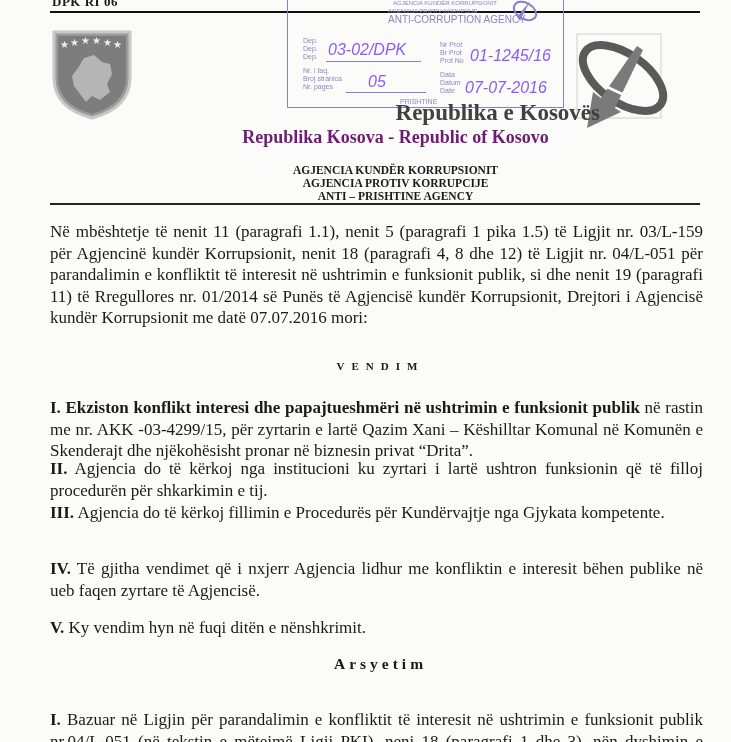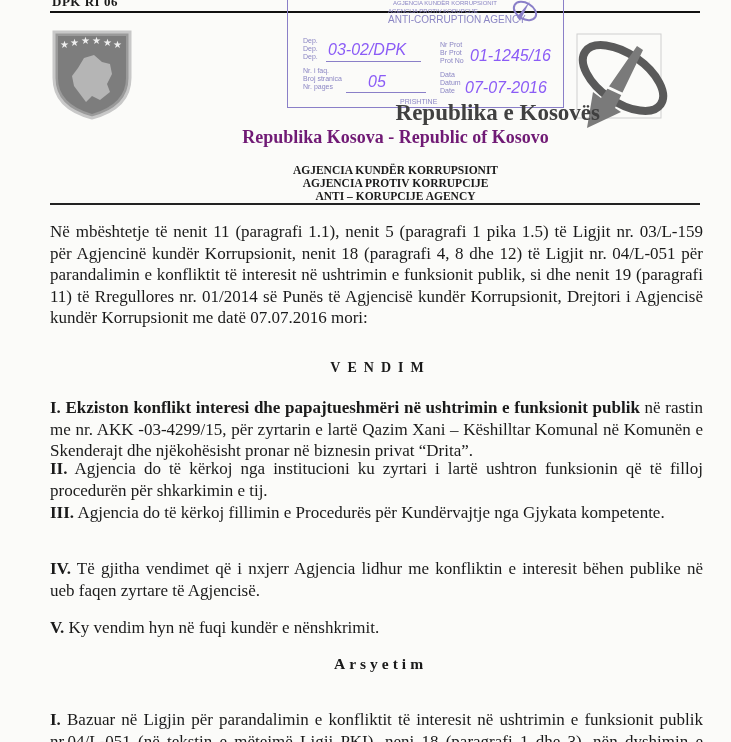--- a/index.html
+++ b/index.html
@@ -11,21 +11,21 @@
   #aca-logo { left:575px; top:30px; width:100px; height:100px; }
   #title-1 { left:0; width:600px; top:100px; text-align:right; font-size:23px; font-weight:bold; color:#404040; padding-left:60px; box-sizing:border-box; }
   #title-2 { left:0; width:731px; top:127px; text-align:center; font-size:18px; font-weight:bold; color:#701a75; padding-left:60px; box-sizing:border-box; }
   .agency { left:0; width:731px; text-align:center; font-size:11.5px; font-weight:bold; padding-left:60px; box-sizing:border-box; }
   #agency-1 { top:164px; }
   #agency-2 { top:177px; }
   #agency-3 { top:190px; }
   #header-rule { left:50px; top:203px; width:650px; height:2px; background:#222; }
   .para { left:50px; width:653px; font-size:17px; line-height:21.5px; text-align:justify; }
   #intro { top:221px; }
-  #vendim-heading { left:0; width:731px; top:360px; text-align:center; font-size:14px; font-weight:bold; letter-spacing:7px; padding-left:30px; box-sizing:border-box;}
+  #vendim-heading { left:0; width:731px; top:360px; text-align:center; font-size:11px; font-weight:bold; letter-spacing:7px; padding-left:30px; box-sizing:border-box;}
   #item-1 { top:397px;font-family:Liberation Serif, serif; }
   #item-2 { top:458px; }
   #item-3 { top:502px; }
   #item-4 { top:558px; }
   #item-5 { top:617px; }
   #arsyetim-heading { left:0; width:731px; top:655px; text-align:center; font-size:15.5px; font-weight:bold; letter-spacing:4px; padding-left:30px; box-sizing:border-box;}
   #reason-1 { top:709px; }
   
   #stamp { left:287px; top:-4px; width:275px; height:110px; border:1px solid #8a7fc8; color:#7f78c0; font-family:"Liberation Sans", sans-serif; }
   .st-small { position:absolute; font-size:7px; line-height:8px; color:#8b86c4; }
@@ -89,28 +89,28 @@
     <ellipse cx="48" cy="48" rx="46" ry="24" fill="none" stroke="#5a5a5a" stroke-width="8" transform="rotate(35 48 48)"></ellipse>
     <path d="M62,16 L68,20 L40,78 L46,82 L12,98 L18,62 L26,68 Z" fill="#7a7a7a"></path>
     <line x1="30" y1="56" x2="60" y2="70" stroke="#fbfbf9" stroke-width="3"></line>
   </svg>
 </div>
 
 <div class="abs" id="title-1">Republika e Kosovës</div>
 <div class="abs" id="title-2">Republika Kosova - Republic of Kosovo</div>
 <div class="abs agency" id="agency-1">AGJENCIA KUNDËR KORRUPSIONIT</div>
 <div class="abs agency" id="agency-2">AGJENCIA  PROTIV KORRUPCIJE</div>
-<div class="abs agency" id="agency-3">ANTI – KORUPCIJE AGENCY</div>
+<div class="abs agency" id="agency-3">ANTI – PRISHTINE AGENCY</div>
 <div class="abs" id="header-rule"></div>
 
 <div class="abs para" id="intro">Në mbështetje të nenit 11 (paragrafi 1.1), nenit 5 (paragrafi 1 pika 1.5) të Ligjit nr. 03/L-159 për Agjencinë kundër Korrupsionit, nenit 18 (paragrafi 4, 8 dhe 12) të Ligjit nr. 04/L-051 për parandalimin e konfliktit të interesit në ushtrimin e funksionit publik, si dhe nenit 19 (paragrafi 11) të Rregullores nr. 01/2014 së Punës të Agjencisë kundër Korrupsionit, Drejtori i Agjencisë kundër Korrupsionit me datë 07.07.2016 mori:</div>
 
 <div class="abs" id="vendim-heading">VENDIM</div>
 
 <div class="abs para" id="item-1"><b>I.</b> <b>Ekziston konflikt interesi dhe papajtueshmëri në ushtrimin e funksionit publik</b><span> në rastin me nr. AKK -03-4299/15, për zyrtarin e lartë Qazim Xani – Këshilltar Komunal në Komunën e Skenderajt dhe njëkohësisht pronar në biznesin privat “Drita”.</span></div>
 <div class="abs para" id="item-2"><b>II.</b><span> Agjencia do të kërkoj nga institucioni ku zyrtari i lartë ushtron funksionin që të filloj procedurën për shkarkimin e tij.</span></div>
 <div class="abs para" id="item-3"><b>III.</b><span> Agjencia do të kërkoj fillimin e Procedurës për Kundërvajtje nga Gjykata kompetente.</span></div>
 <div class="abs para" id="item-4"><b>IV.</b><span> Të gjitha vendimet që i nxjerr Agjencia lidhur me konfliktin e interesit bëhen publike në ueb faqen zyrtare të Agjencisë.</span></div>
-<div class="abs para" id="item-5"><b>V.</b><span> Ky vendim hyn në fuqi kundër e nënshkrimit.</span></div>
+<div class="abs para" id="item-5"><b>V.</b><span> Ky vendim hyn në fuqi ditën e nënshkrimit.</span></div>
 
 <div class="abs" id="arsyetim-heading">Arsyetim</div>
 
 <div class="abs para" id="reason-1"><b>I.</b><span> Bazuar në Ligjin për parandalimin e konfliktit të interesit në ushtrimin e funksionit publik nr.04/L-051 (në tekstin e mëtejmë Ligji PKI), neni 18 (paragrafi 1 dhe 3), nën dyshimin e bazuar</span></div>
 
 </body></html>

